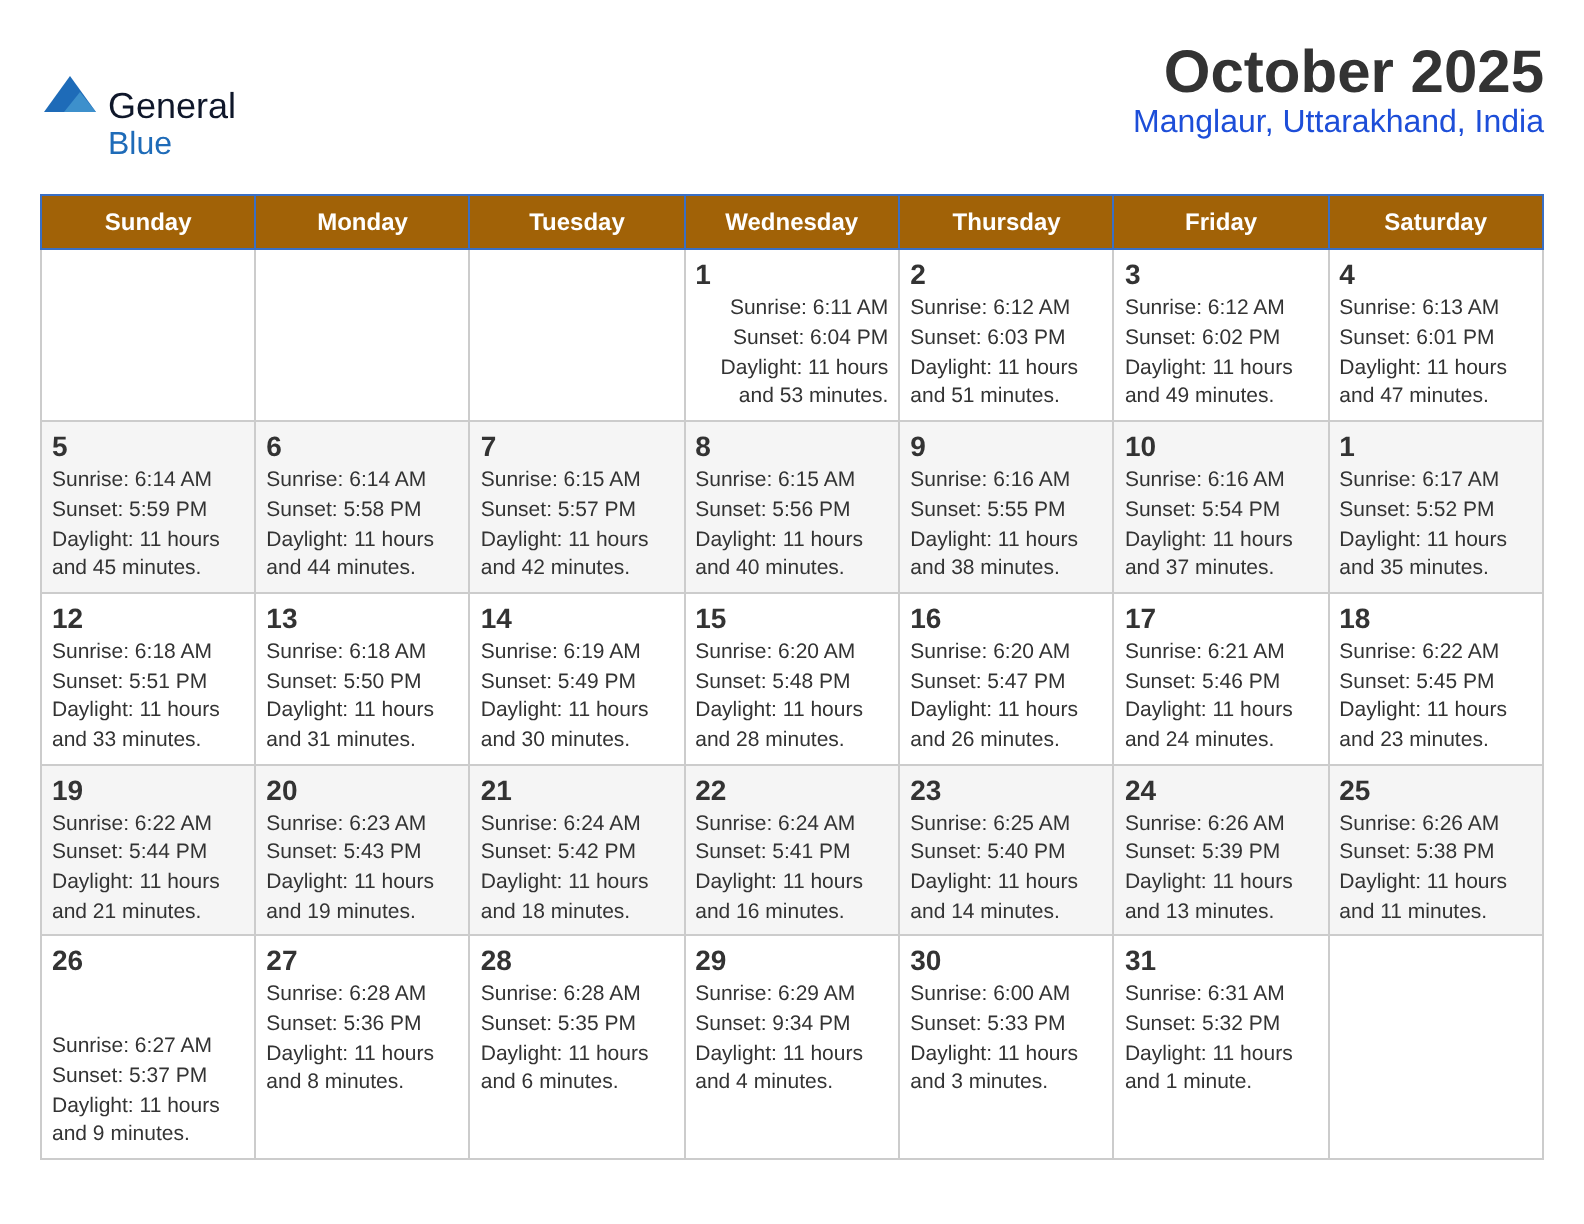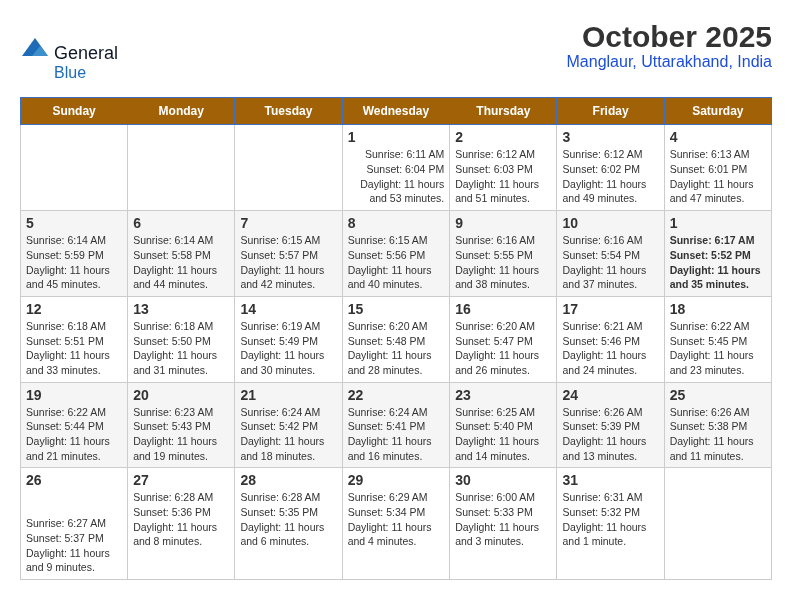--- a/index.html
+++ b/index.html
@@ -199,21 +199,21 @@
         </td>
         <td>
           <span class="day-number">10</span>
           <div class="day-info" style="white-space: pre-line;">Sunrise: 6:16 AM
 Sunset: 5:54 PM
 Daylight: 11 hours
 and 37 minutes.</div>
         </td>
         <td>
           <span class="day-number">1</span>
-          <div class="day-info" style="white-space: pre-line; font-weight: bold;">Sunrise: 6:17 AM
+          <div class="day-info" style="white-space: pre-line;">Sunrise: 6:17 AM
 Sunset: 5:52 PM
 Daylight: 11 hours
 and 35 minutes.</div>
         </td>
       </tr>
       <tr>
         <td>
           <span class="day-number">12</span>
           <div class="day-info" style="white-space: pre-line;">Sunrise: 6:18 AM
 Sunset: 5:51 PM
@@ -332,21 +332,21 @@
         <td>
           <span class="day-number">28</span>
           <div class="day-info" style="white-space: pre-line;">Sunrise: 6:28 AM
 Sunset: 5:35 PM
 Daylight: 11 hours
 and 6 minutes.</div>
         </td>
         <td>
           <span class="day-number">29</span>
           <div class="day-info" style="white-space: pre-line;">Sunrise: 6:29 AM
-Sunset: 5:34 PM
+Sunset: 9:34 PM
 Daylight: 11 hours
 and 4 minutes.</div>
         </td>
         <td>
           <span class="day-number">30</span>
           <div class="day-info" style="white-space: pre-line;">Sunrise: 6:00 AM
 Sunset: 5:33 PM
 Daylight: 11 hours
 and 3 minutes.</div>
         </td>

